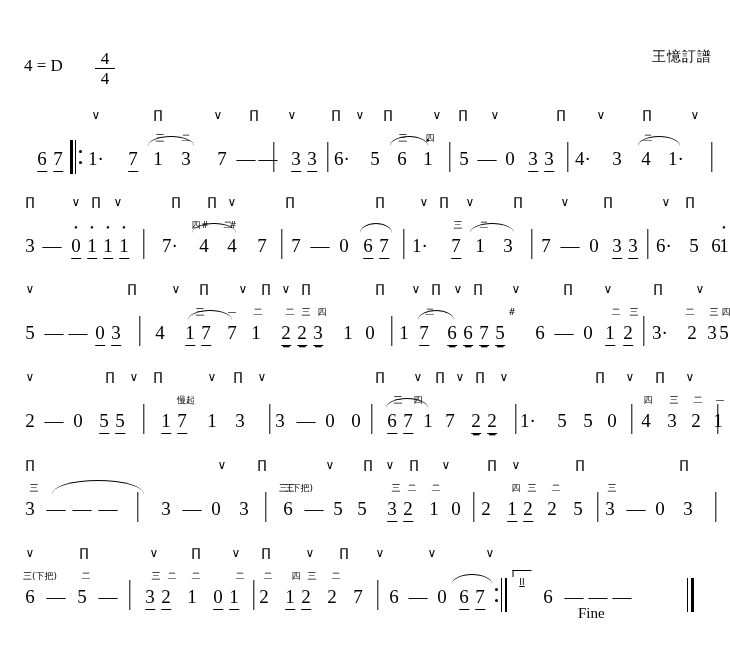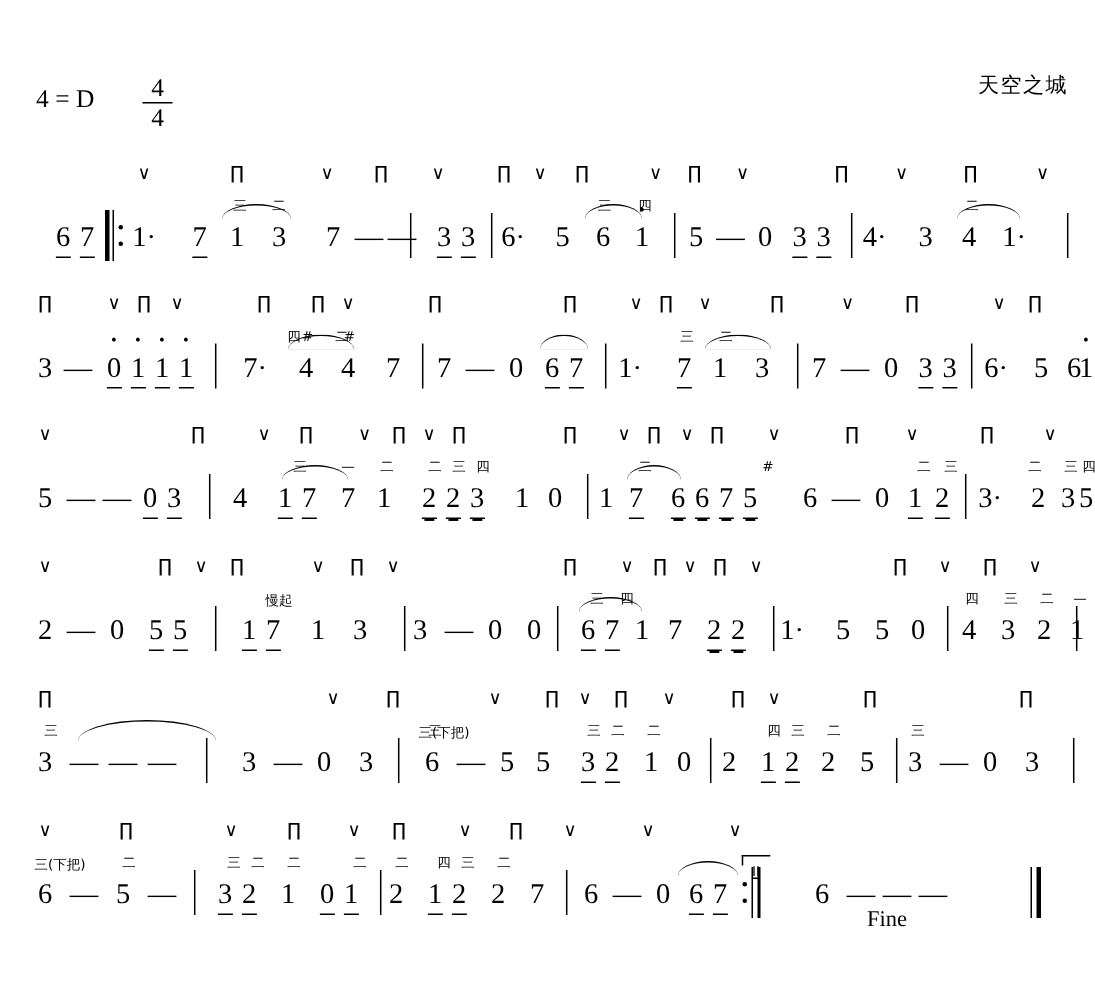--- a/index.html
+++ b/index.html
@@ -195,21 +195,21 @@
     text-align: center;
     line-height: 10px;
   }
   .ending .lid { border-top: 1.2px solid #000; border-left: 1.2px solid #000; height: 6px; }
 </style>
 </head>
 <body>
 
 <div class="sheet">
 
-  <div id="composer">天空之城</div>
+  <div id="composer">王憶訂譜</div>
   <div id="key-sig">4 = D</div>
   <div id="time-sig">
     <span class="num">4</span>
     <span class="bar"></span>
     <span class="den">4</span>
   </div>
 
   <div id="systems-container">
       <div class="system" style="top: 108px;">
         <div class="bowing-row">
@@ -590,21 +590,21 @@
           <div class="repeat-end" style="left: 500px;">
             <div class="d1"></div>
             <div class="d2"></div>
             <div class="n"></div>
             <div class="t"></div>
           </div>
           <div class="final-bar" style="left: 690px;">
             <div class="n"></div>
             <div class="t"></div>
           </div>
-          <div class="ending" style="left: 504px; top: -2px; text-decoration: underline;">
+          <div class="ending" style="left: 522px; top: -2px; text-decoration: underline;">
             <div class="lid" style="width:18px"></div>
             <div>II</div>
           </div>
         </div>
       </div>
     </div>
 
   <div id="fine" style="left:578px; top:605px;">Fine</div>
 </div>
 

